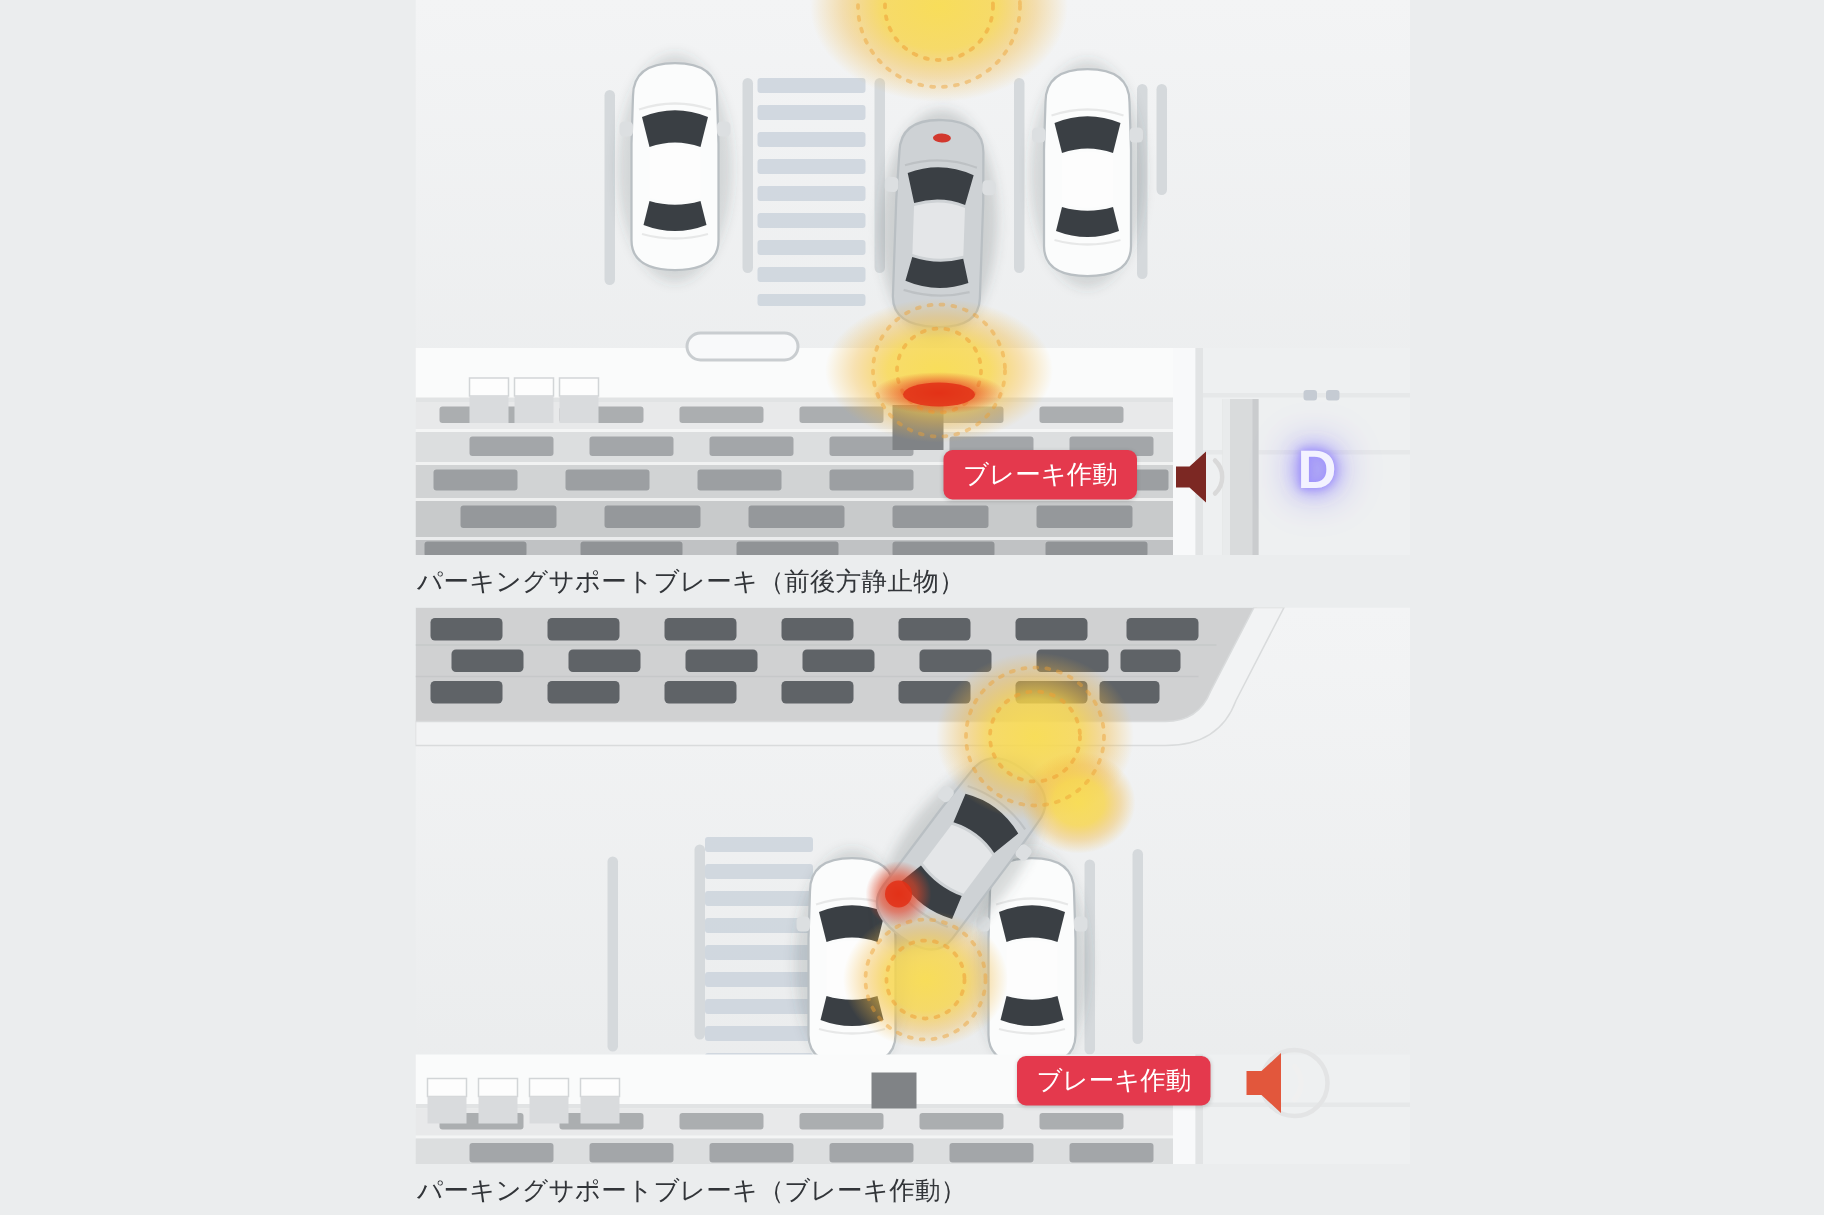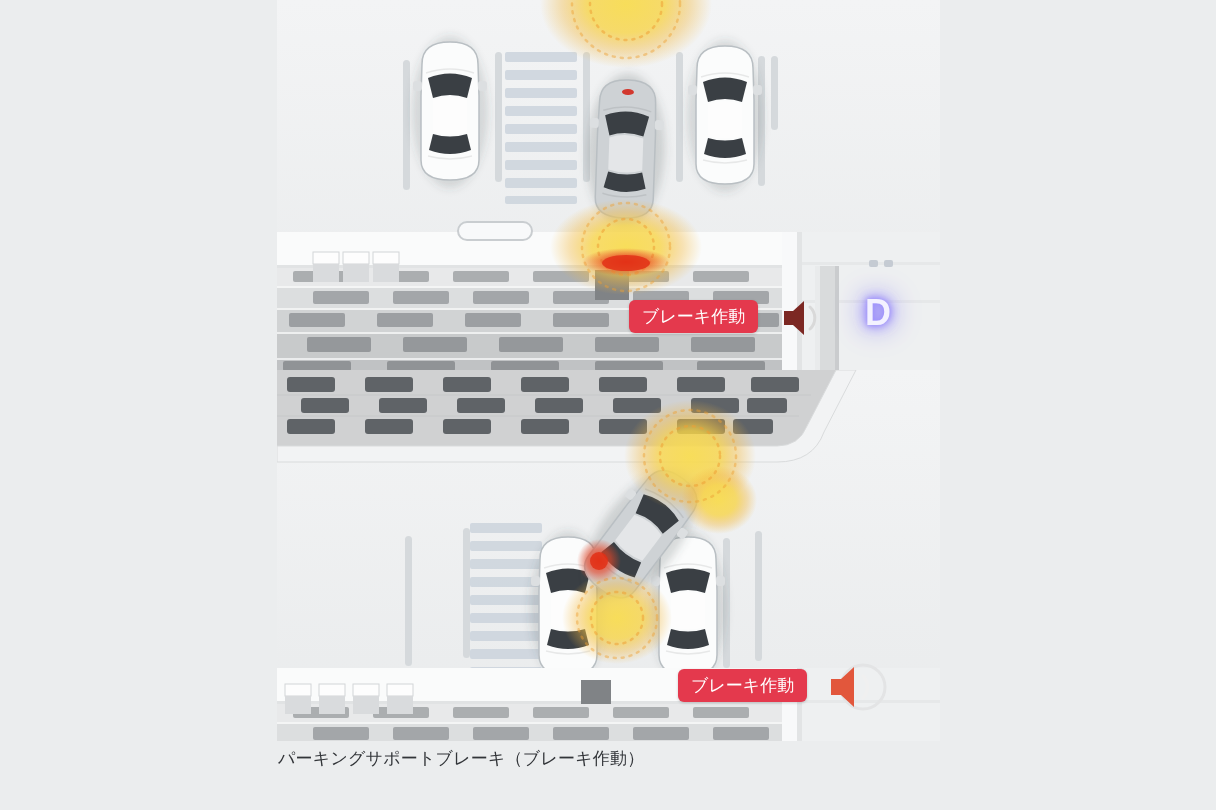--- a/index.html
+++ b/index.html
@@ -203,20 +203,21 @@
           <svg width="46" height="44" viewBox="0 0 46 44">
             <path d="M3 15 h9 l11 -10 v34 l-11 -10 h-9 z" fill="#7c2823"></path>
             <path d="M29 11 a15 15 0 0 1 0 22" stroke="#d9d9d9" stroke-width="3" fill="none" stroke-linecap="round"></path>
           </svg>
         </div>
 
         <div class="dash" style="left:592px;top:260px"></div>
         <div class="dash" style="left:607px;top:260px"></div>
         <div class="shift-d" style="left:588px;top:292px">D</div>
       </div>
+      <figcaption class="caption">パーキングサポートブレーキ（前後方静止物）</figcaption>
     </figure>
 
     <figure>
       <div class="illustration">
         <svg class="scene" viewBox="0 0 663 371" width="663" height="371">
           <rect width="663" height="371" fill="url(#lotG)"></rect>
 
           <g>
             <use href="#pmark" x="128" y="166" fill="#d5d9dc"></use>
             <use href="#pmark" x="186" y="158" fill="#d5d9dc"></use>

